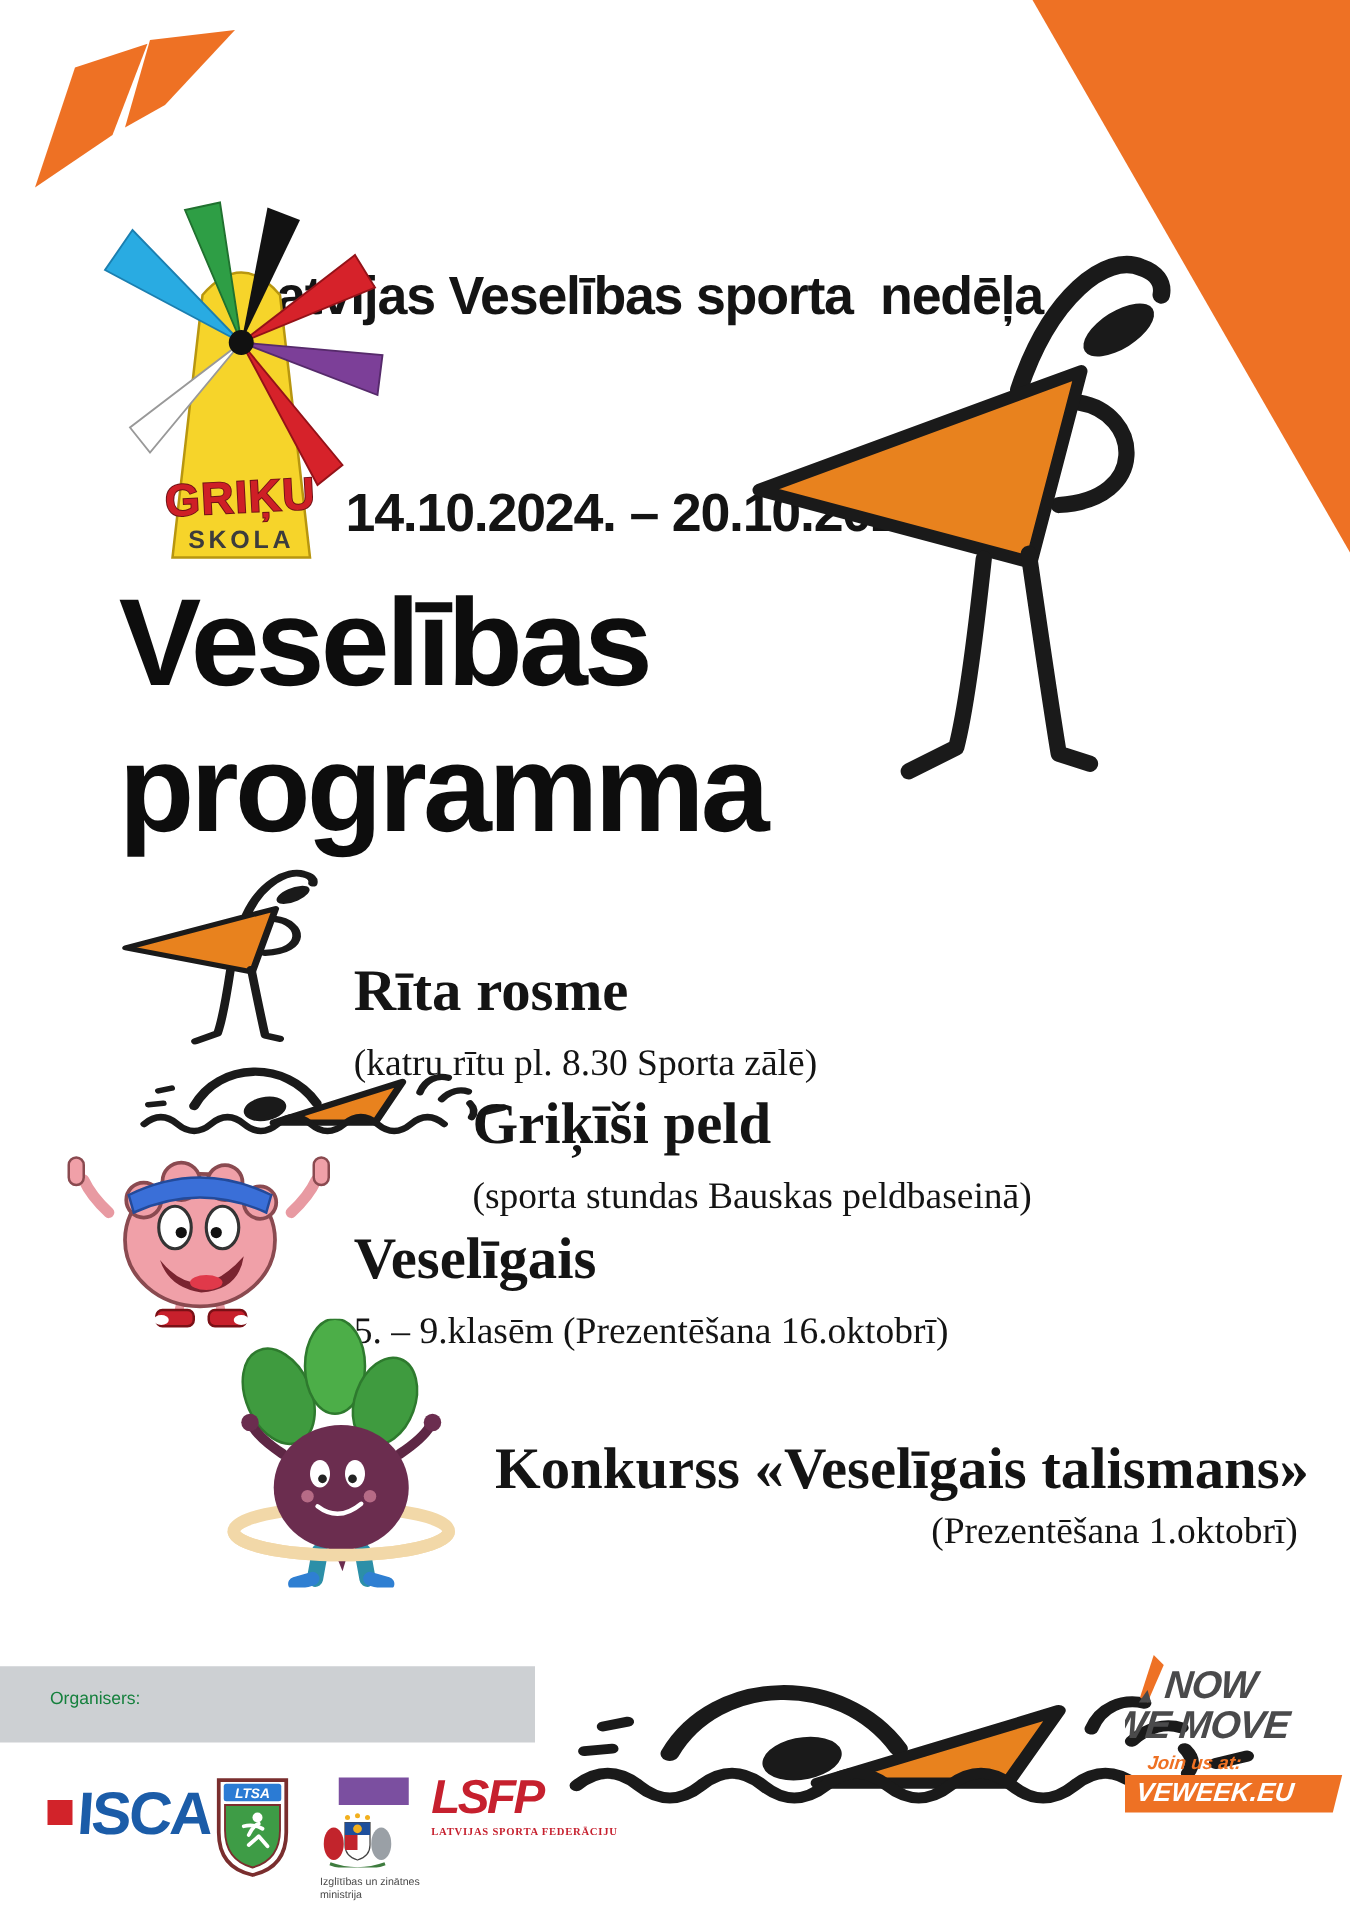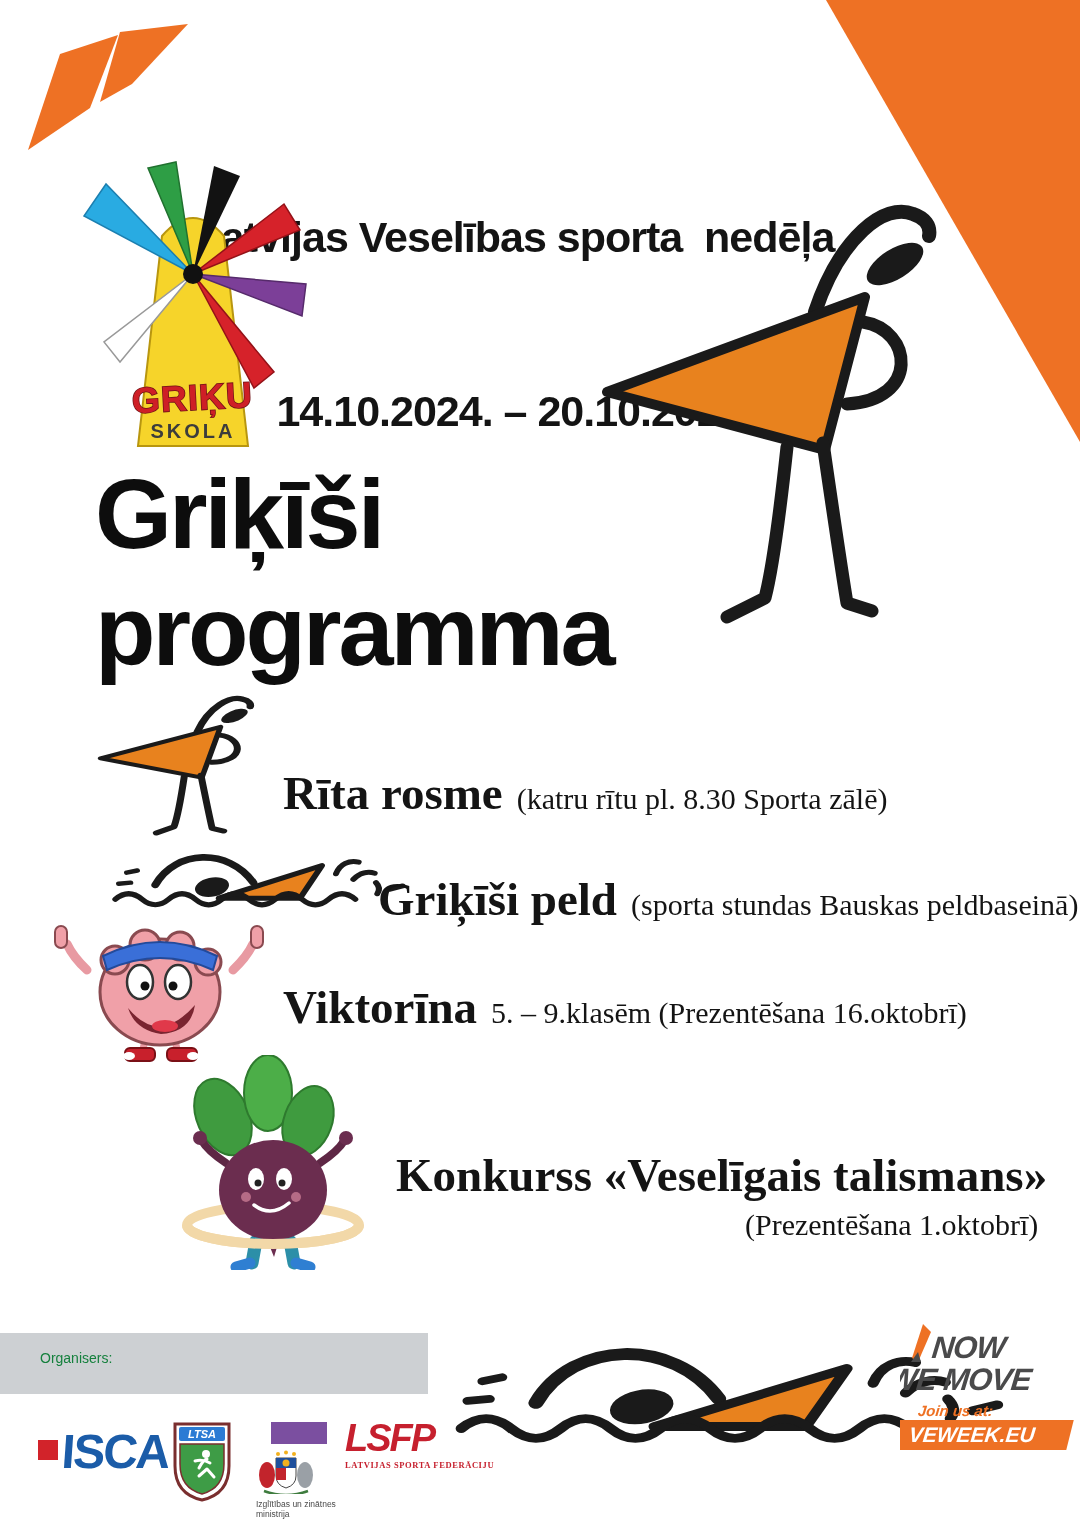--- a/index.html
+++ b/index.html
@@ -7,21 +7,21 @@
           font-family:"Liberation Sans",sans-serif;}
   .abs{position:absolute;}
   
   #title-block{left:15px;top:92px;width:1000px;text-align:center;color:#141414;
                font-weight:800;font-size:43px;line-height:58px;letter-spacing:-1px;white-space:pre-wrap;}
   
   #heading{left:95px;top:455px;font-weight:900;font-size:99px;line-height:117px;
            letter-spacing:-3px;color:#0d0d0d;}
   
   .row-text{display:flex;align-items:baseline;gap:14px;white-space:nowrap;
-            font-family:"Liberation Serif",serif;color:#141414;}
+            font-family:"Liberation Serif",serif;color:#141414;flex-direction:column;}
   .row-main{font-size:47px;font-weight:600;letter-spacing:0;}
   .row-note{font-size:30px;font-weight:500;}
   #row4-note{font-family:"Liberation Serif",serif;font-size:30px;font-weight:500;color:#141414;}
   
   #gray-bar{left:0;top:1333px;width:428px;height:61px;background:#CDD0D3;}
   #organisers-label{left:40px;top:1350px;font-size:14px;color:#15803d;}
   
   #isca-logo{left:38px;top:1424px;width:130px;height:64px;}
   #isca-square{position:absolute;left:0;top:16px;width:20px;height:20px;background:#D2232A;}
   #isca-text{position:absolute;left:24px;top:0;font-size:48px;font-weight:900;
@@ -83,21 +83,21 @@
   <svg class="abs" style="left:595px;top:192px;" width="370" height="440" viewBox="0 0 370 440">
     <path d="M 220,120 C 245,45 290,10 318,22 C 330,26 336,34 334,44" fill="none" stroke="#1a1a1a" stroke-width="14" stroke-linecap="round"></path>
     <ellipse cx="300" cy="72" rx="32" ry="15" fill="#1a1a1a" transform="rotate(-32 300 72)"></ellipse>
     <path d="M 268,130 C 318,138 325,208 252,212" fill="none" stroke="#1a1a1a" stroke-width="13" stroke-linecap="round"></path>
     <polygon points="12,200 270,105 230,258" fill="#E8821E" stroke="#1a1a1a" stroke-width="10" stroke-linejoin="round"></polygon>
     <path d="M 192,255 C 185,320 178,375 170,406 L 132,425" fill="none" stroke="#1a1a1a" stroke-width="13" stroke-linecap="round" stroke-linejoin="round"></path>
     <path d="M 228,251 C 238,320 246,375 252,411 L 277,419" fill="none" stroke="#1a1a1a" stroke-width="13" stroke-linecap="round" stroke-linejoin="round"></path>
   </svg>
 
   <div class="abs" id="heading">
-    <div>Griķīši</div>
+    <div>Veselības</div>
     <div>programma</div>
   </div>
 
   <svg class="abs" style="left:95px;top:692px;" width="172" height="146" viewBox="0 0 370 440" preserveAspectRatio="none">
     <path d="M 220,120 C 245,45 290,10 318,22 C 330,26 336,34 334,44" fill="none" stroke="#1a1a1a" stroke-width="16" stroke-linecap="round"></path>
     <ellipse cx="300" cy="72" rx="32" ry="16" fill="#1a1a1a" transform="rotate(-32 300 72)"></ellipse>
     <path d="M 268,130 C 318,138 325,208 252,212" fill="none" stroke="#1a1a1a" stroke-width="15" stroke-linecap="round"></path>
     <polygon points="12,200 270,105 230,258" fill="#E8821E" stroke="#1a1a1a" stroke-width="12" stroke-linejoin="round"></polygon>
     <path d="M 192,255 C 185,320 178,375 170,406 L 132,425" fill="none" stroke="#1a1a1a" stroke-width="15" stroke-linecap="round" stroke-linejoin="round"></path>
     <path d="M 228,251 C 238,320 246,375 252,411 L 277,419" fill="none" stroke="#1a1a1a" stroke-width="15" stroke-linecap="round" stroke-linejoin="round"></path>
@@ -138,21 +138,21 @@
     <circle cx="100" cy="74" r="4.5" fill="#111"></circle>
       <circle cx="128" cy="74" r="4.5" fill="#111"></circle>
     <path d="M 83,96 Q 114,134 150,93 Q 146,120 116,122 Q 90,118 83,96 Z" fill="#7A2430"></path>
     <ellipse cx="120" cy="114" rx="13" ry="6" fill="#E0394A"></ellipse>
     <rect x="80" y="136" width="30" height="13" rx="5" fill="#C8202C" stroke="#7a1016" stroke-width="2"></rect>
     <rect x="122" y="136" width="30" height="13" rx="5" fill="#C8202C" stroke="#7a1016" stroke-width="2"></rect>
     <ellipse cx="84" cy="144" rx="6" ry="4" fill="#fff"></ellipse>
       <ellipse cx="148" cy="144" rx="6" ry="4" fill="#fff"></ellipse>
   </svg>
   <div class="abs row-text" style="left:283px;top:980px;">
-    <span class="row-main">Viktorīna</span>
+    <span class="row-main">Veselīgais</span>
     <span class="row-note">5. – 9.klasēm (Prezentēšana 16.oktobrī)</span>
   </div>
 
   <svg class="abs" style="left:168px;top:1055px;" width="222" height="215" viewBox="0 0 222 215">
     <ellipse cx="55" cy="62" rx="26" ry="40" fill="#3F9B3F" stroke="#2E7A2E" stroke-width="2" transform="rotate(-24 55 62)"></ellipse>
     <ellipse cx="100" cy="38" rx="24" ry="38" fill="#4CAE48" stroke="#2E7A2E" stroke-width="2"></ellipse>
     <ellipse cx="140" cy="66" rx="24" ry="36" fill="#3F9B3F" stroke="#2E7A2E" stroke-width="2" transform="rotate(20 140 66)"></ellipse>
     <ellipse cx="105" cy="170" rx="86" ry="19" fill="none" stroke="#F2D8A8" stroke-width="10"></ellipse>
     <path d="M 58,108 Q 40,96 34,86 M 152,108 Q 170,96 176,86" stroke="#5E2745" stroke-width="8" fill="none" stroke-linecap="round"></path>
     <circle cx="32" cy="83" r="7" fill="#6B2D4F"></circle>

